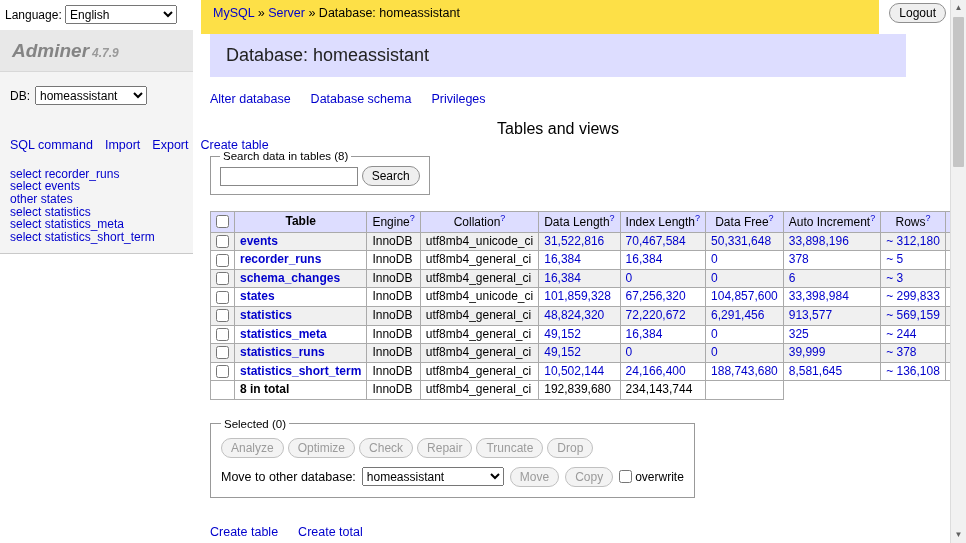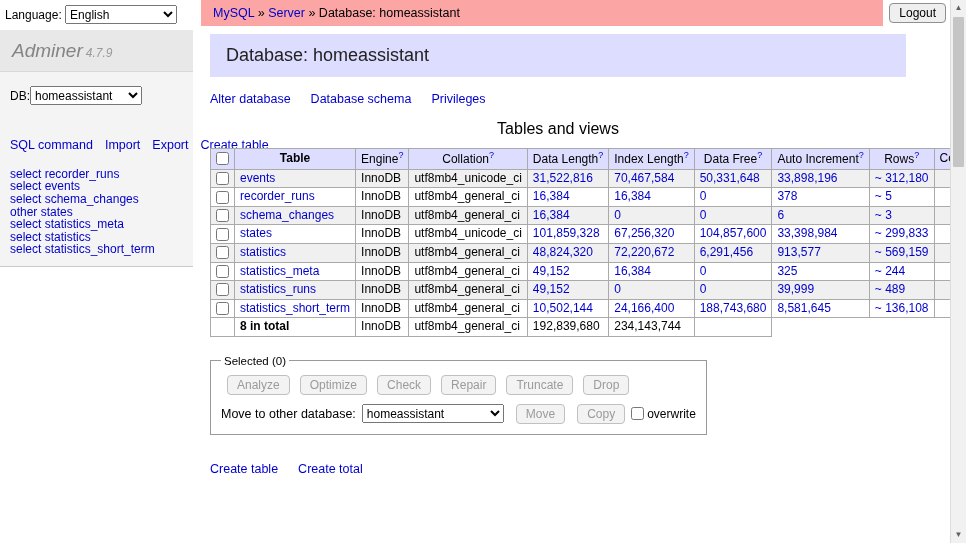--- a/index.html
+++ b/index.html
@@ -8,66 +8,66 @@
     width:966px; height:543px; overflow:hidden; position:relative;
     background:#fff; color:#000;
     font-family:"Liberation Sans", sans-serif; font-size:13px;
   }
   .lnk { color:#0000cc; text-decoration:none; cursor:pointer; }
 
   
   .topbar { display:flex; align-items:flex-start; height:28px; }
   .lang { width:193px; flex:none; padding:5px 0 0 5px; font-size:12px; white-space:nowrap; }
   .lang select { width:112px; font-size:12px; height:19px; }
-  .crumb { flex:1; background:#fca5a5; height:26px; line-height:26px; padding:0 12px; margin-left:8px; font-size:12.5px; white-space:nowrap; overflow:hidden; }
+  .crumb { flex:1; background:#fde047; height:34px; line-height:26px; padding:0 12px; margin-left:8px; font-size:12.5px; white-space:nowrap; overflow:hidden; }
   .crumb .sep { color:#000; }
   .crumb .cur { color:#000; }
   .logout { margin:3px 20px 0 10px; }
 
   
   .cols { display:flex; align-items:flex-start; }
   .sidebar { width:193px; flex:none; }
   .sidebar-inner { background:#f4f4f4; border-bottom:1px solid #c9c9c9; margin-top:2px; }
-  h1 { margin:0; padding:10px 12px 9px; font-size:19px; font-weight:normal; font-style:italic; color:#848484; background:#e8e8e8; border-bottom:1px solid #d8d8d8; }
+  h1 { margin:0; padding:10px 12px 9px; font-size:19px; font-weight:bold; font-style:italic; color:#848484; background:#e8e8e8; border-bottom:1px solid #d8d8d8; }
   .app-version { font-size:12px; color:#9a9a9a; margin-left:3px; }
   .side-body { padding:14px 10px 10px; }
-  .db-row { display:flex; align-items:center; font-size:12px; }
+  .db-row { display:flex; align-items:center; gap:5px; font-size:12px; }
   .db-row select { width:112px; font-size:12px; height:19px; }
   .side-actions { margin:32px 0 4px; line-height:1.35; font-size:12.5px; }
   .side-actions .lnk { margin-right:12px; white-space:nowrap; }
   .side-tables { list-style:none; margin:14px 0 0; padding:0; }
   .side-tables li { line-height:12.6px; }
   .side-tables .lnk { font-size:12px; white-space:nowrap; }
 
   
   .main { flex:1; min-width:0; margin:6px 60px 0 17px; }
   h2 { margin:0; padding:11px 16px; background:#ddddff; font-size:18px; font-weight:normal; color:#222; }
   .navlinks { margin:15px 0 13px; font-size:12.5px; }
   .navlinks .lnk { margin-right:20px; }
   h3 { font-size:16px; font-weight:normal; margin:14px 0 10px; color:#000;text-align:center; }
 
   fieldset { display:inline-block; border:1px solid #999; padding:4px 9px 8px; margin:2px 0 12px; background:#fff; }
   legend { font-size:11.5px; padding:0 3px; }
   .search-fs input[type=text] { width:138px; height:19px; border:1px solid #888; font-size:12px; padding:1px 3px; background:#fff; }
-  .btn { font-size:12px; padding:2px 9px; background:#efefef; border:1px solid #8f8f8f; border-radius:4px; color:#000; cursor:pointer; font-family:"Liberation Sans", sans-serif;margin-left:6px; }
+  .btn { font-size:12px; padding:2px 9px; background:#efefef; border:1px solid #8f8f8f; border-radius:10px; color:#000; cursor:pointer; font-family:"Liberation Sans", sans-serif; }
   .btn:disabled { color:#9b9b9b; border-color:#c0c0c0; background:#f3f3f3; cursor:default; }
 
   
   table.tables { border-collapse:collapse; margin:4px 0 4px; }
   .tables th, .tables td { border:1px solid #aaa; padding:1px 5px; font-size:12px; height:18px; line-height:1.3; white-space:nowrap; }
   .tables thead th, .tables thead td { background:#ddddff; font-weight:normal; text-align:center; }
   .tables thead th.bold { font-weight:bold; }
   sup.help { font-size:9px; color:#0000cc; cursor:pointer; }
   .tables tbody tr:nth-child(odd) { background:#f0f0f0; }
   .tables tbody tr.total-row { background:#fff; }
   .tables tbody th { text-align:left; font-weight:bold; }
   .c-check { text-align:center; width:22px; }
   .c-num { text-align:left; }
   .c-num .lnk { font-weight:normal; }
-  .name-lnk { font-weight:normal; }
+  .name-lnk { font-weight:bold; }
   input[type=checkbox] { width:13px; height:13px; margin:0; vertical-align:middle; }
 
   
   .tables thead tr > *:nth-child(1){ width:22px; }
   .tables thead tr > *:nth-child(2){ width:118px; }
   .tables thead tr > *:nth-child(3){ width:46px; }
   .tables thead tr > *:nth-child(4){ width:96px; }
   .tables thead tr > *:nth-child(5){ width:70px; }
   .tables thead tr > *:nth-child(6){ width:74px; }
   .tables thead tr > *:nth-child(7){ width:64px; }
@@ -109,37 +109,41 @@
       </h1>
       <div class="side-body">
         <div class="db-row">
           <span>DB:</span>
           <select id="db-select"><option>homeassistant</option></select>
         </div>
         <p class="side-actions" id="sidebar-actions"><a class="lnk">SQL command</a><a class="lnk">Import</a><a class="lnk">Export</a><a class="lnk">Create table</a></p>
         <ul class="side-tables" id="sidebar-tables">
             <li><a class="lnk">select recorder_runs</a></li>
             <li><a class="lnk">select events</a></li>
-            <li><a class="lnk">select schema_changes</a></li>
             <li><a class="lnk">other states</a></li>
+            <li><a class="lnk">select statistics</a></li>
             <li><a class="lnk">select statistics_meta</a></li>
-            <li><a class="lnk">select statistics</a></li>
             <li><a class="lnk">select statistics_short_term</a></li>
           </ul>
       </div>
     </div>
   </div>
 
   <div class="main">
     <h2>Database: homeassistant</h2>
 
     <p class="navlinks" id="nav-links"><a class="lnk">Alter database</a><a class="lnk">Database schema</a><a class="lnk">Privileges</a></p>
 
     <h3>Tables and views</h3>
 
+    <fieldset class="search-fs">
+      <legend>Search data in tables (8)</legend>
+      <input type="text" value="" style="">
+      <button class="btn">Search</button>
+    </fieldset>
 
     <table class="tables">
       <thead id="tbl-head">
           <tr>
             <td class="c-check"><input type="checkbox" style=""></td>
             <th class="bold"><span>Table</span></th>
             <th class=""><span>Engine</span><sup class="help">?</sup></th>
             <th class=""><span>Collation</span><sup class="help">?</sup></th>
             <th class=""><span>Data Length</span><sup class="help">?</sup></th>
             <th class=""><span>Index Length</span><sup class="help">?</sup></th>
@@ -224,21 +228,21 @@
           </tr>
           <tr>
             <td class="c-check"><input type="checkbox" style=""></td>
             <th class="c-name"><a class="lnk name-lnk">statistics_runs</a></th>
             <td>InnoDB</td>
             <td>utf8mb4_general_ci</td>
             <td class="c-num"><a class="lnk">49,152</a></td>
             <td class="c-num"><a class="lnk">0</a></td>
             <td class="c-num"><a class="lnk">0</a></td>
             <td class="c-num"><a class="lnk">39,999</a></td>
-            <td class="c-num"><a class="lnk">~ 489</a></td>
+            <td class="c-num"><a class="lnk">~ 378</a></td>
             <td class="c-comment"></td>
           </tr>
           <tr>
             <td class="c-check"><input type="checkbox" style=""></td>
             <th class="c-name"><a class="lnk name-lnk">statistics_short_term</a></th>
             <td>InnoDB</td>
             <td>utf8mb4_general_ci</td>
             <td class="c-num"><a class="lnk">10,502,144</a></td>
             <td class="c-num"><a class="lnk">24,166,400</a></td>
             <td class="c-num"><a class="lnk">188,743,680</a></td>

